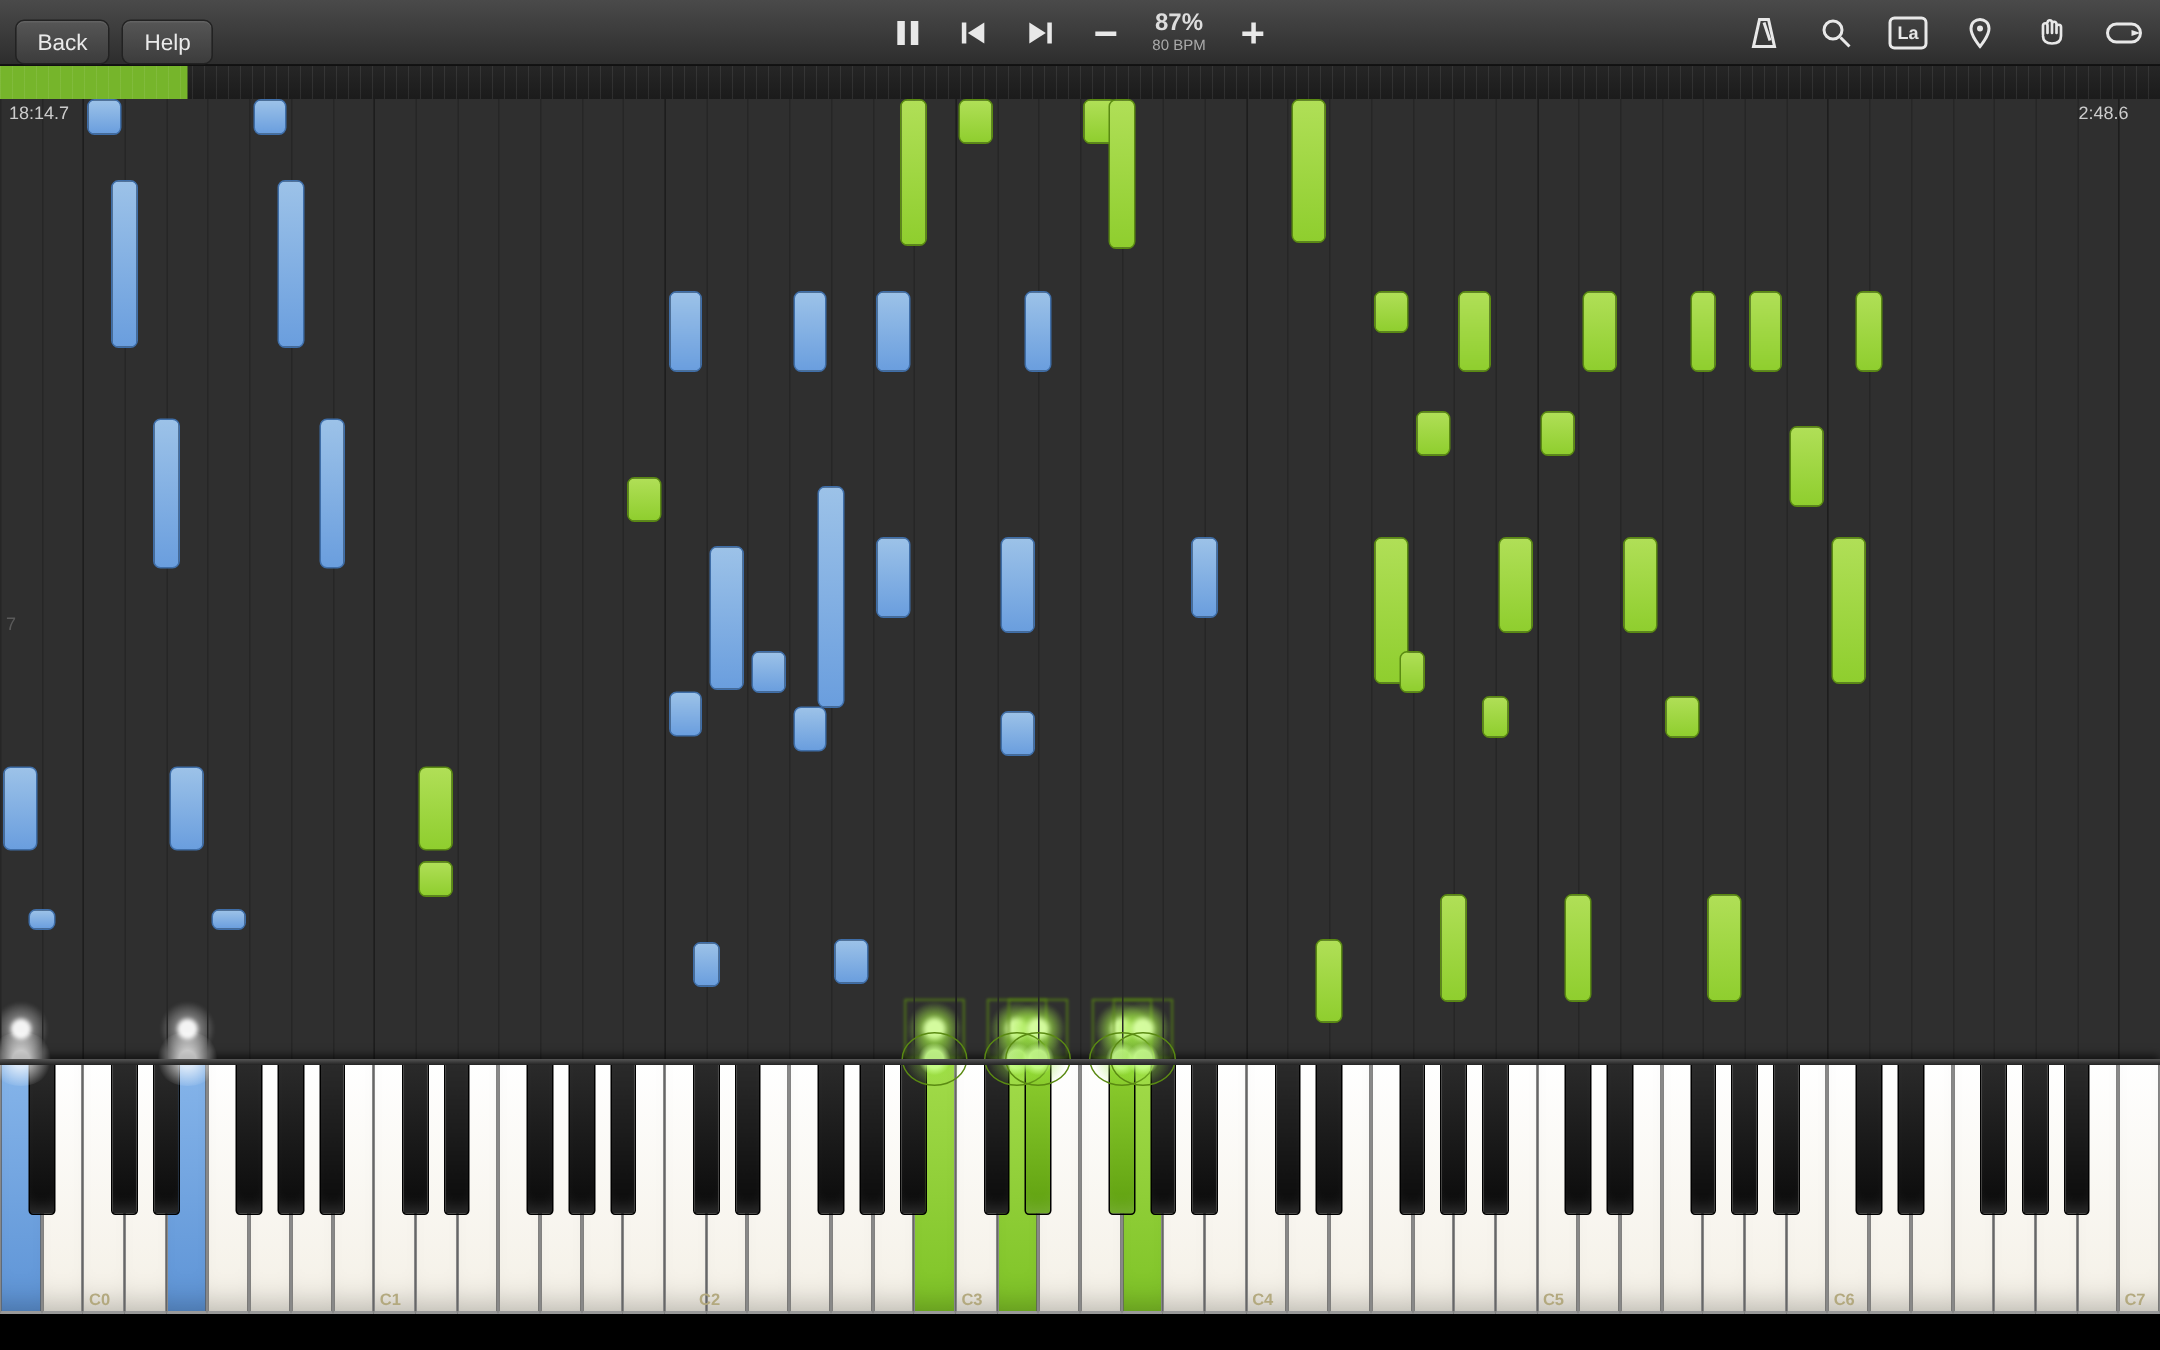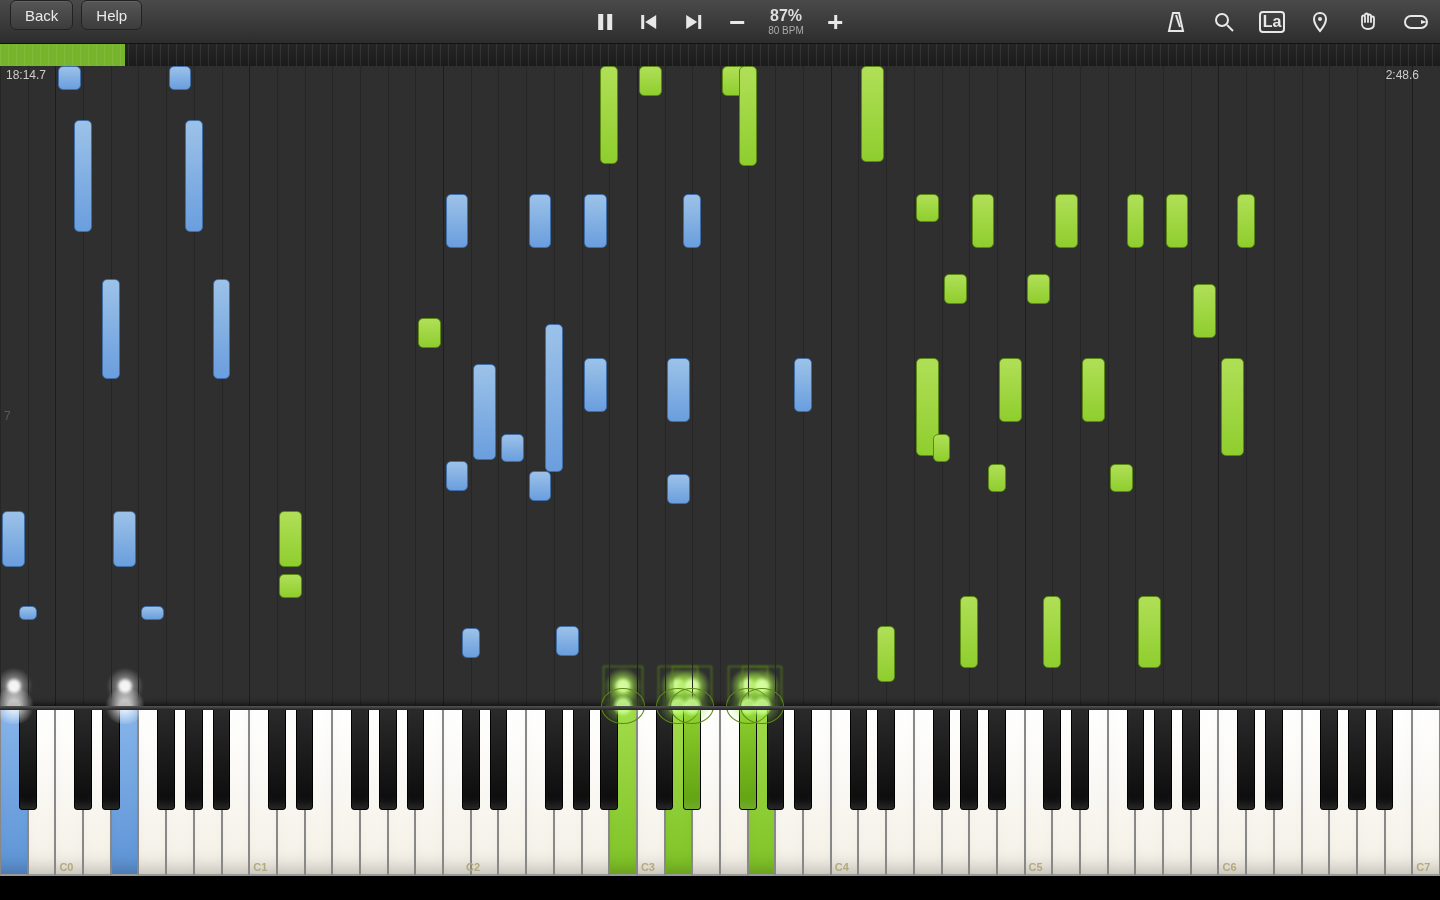--- a/index.html
+++ b/index.html
@@ -1,35 +1,35 @@
 <!DOCTYPE html>
 <html><head>
 <meta charset="utf-8">
 <style>
   *{box-sizing:border-box;margin:0;padding:0;user-select:none}
   html,body{width:1440px;height:900px;background:#000;font-family:"Segoe UI",Arial,sans-serif;overflow:hidden}
   
   #topbar{position:absolute;left:0;top:0;width:1440px;height:44px;
     background:linear-gradient(#4a4a4a,#2d2d2d);
-    border-bottom:1px solid #111;display:flex;align-items:flex-start;padding:0 10px;z-index:50}
+    border-bottom:1px solid #111;display:flex;align-items:flex-end;padding:0 10px;z-index:50}
   .btn{height:30px;padding:0 14px;margin-right:8px;border-radius:6px;
     background:linear-gradient(#565656,#3c3c3c);border:1px solid #222;
     display:flex;align-items:center;color:#eaeaea;font-size:15px;cursor:pointer;
     box-shadow:0 1px 0 rgba(255,255,255,.08) inset}
   #center{position:absolute;left:50%;top:0;transform:translateX(-50%);height:44px;
     display:flex;align-items:center;gap:18px}
   .ticon{width:26px;height:26px;display:flex;align-items:center;justify-content:center;cursor:pointer}
   .ticon svg{display:block}
   #speed{display:flex;flex-direction:column;align-items:center;color:#ddd;line-height:1}
   #speed .pct{font-size:16px;font-weight:600}
   #speed .bpm{font-size:10px;color:#aaa;margin-top:2px}
   #right{position:absolute;right:10px;top:0;height:44px;display:flex;align-items:center;gap:20px}
   .ricon{width:28px;height:28px;display:flex;align-items:center;justify-content:center;cursor:pointer}
   .labox{width:26px;height:22px;border:2px solid #e8e8e8;border-radius:4px;
-    display:flex;align-items:center;justify-content:center;color:#e8e8e8;font-size:16px;font-weight:600}
+    display:flex;align-items:center;justify-content:center;color:#e8e8e8;font-size:12px;font-weight:600}
   
   #progress{position:absolute;left:0;top:44px;width:1440px;height:22px;
     background:linear-gradient(#262626,#1b1b1b);z-index:40}
   #prog-fill{position:absolute;left:0;top:0;height:22px;background:#76b52b}
   #progress::after{content:"";position:absolute;left:0;right:0;top:0;height:22px;
     background:repeating-linear-gradient(90deg,rgba(255,255,255,.08) 0 1px,transparent 1px 8px);}
   
   #times{position:absolute;left:0;top:66px;width:1440px;height:20px;z-index:39;
     font-size:12px;color:#ccc}
   #t0{position:absolute;left:6px;top:2px}

